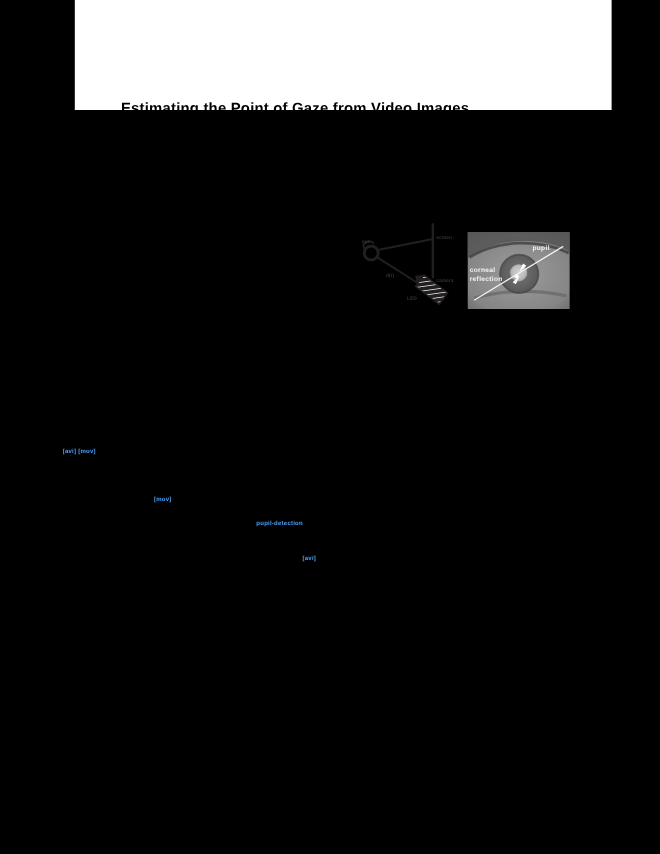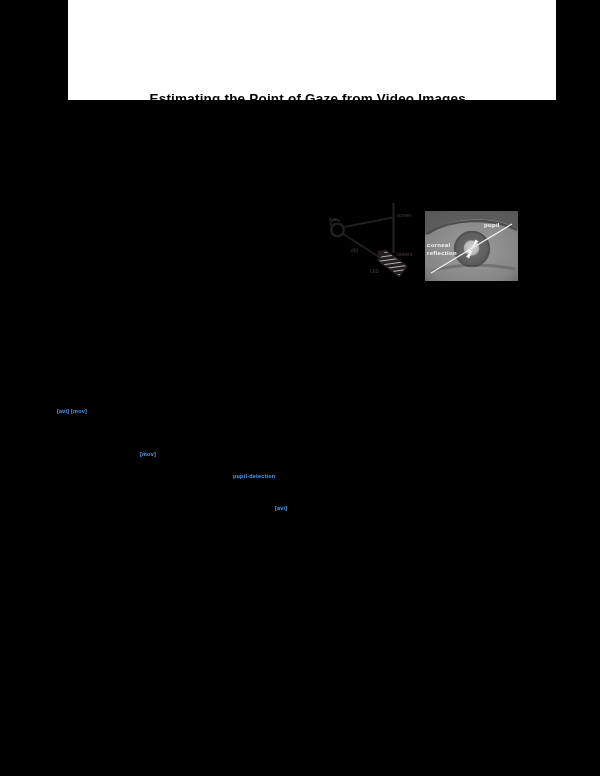--- a/index.html
+++ b/index.html
@@ -6,21 +6,21 @@
   .page{
     position:relative;width:600px;height:776px;background:#000000;
     overflow:hidden;font-family:"Liberation Sans",sans-serif;
   }
   .header-box{
     position:absolute;left:68px;top:0;width:488px;height:100px;
     background:#ffffff;
   }
   .paper-title{
     position:absolute;left:110px;top:92px;width:356px;
-    text-align:right;color:#000000;font-weight:bold;
+    text-align:left;color:#000000;font-weight:bold;
     font-size:13.5px;line-height:1.05;letter-spacing:0.2px;
   }
   .fig-diagram{position:absolute;left:318px;top:199px;width:102px;height:88px;}
   .fig-photo{position:absolute;left:425px;top:211px;width:93px;height:70px;}
   .doclink{
     position:absolute;color:#4aa1f7;font-size:5.5px;font-weight:bold;
     text-decoration:none;letter-spacing:0.2px;line-height:1;
   }
   .diag-label{font-size:4.5px;font-weight:bold;fill:#382f30;}
   .photo-label{font-size:6px;font-weight:bold;fill:#f5f5f5;letter-spacing:0.3px;}

